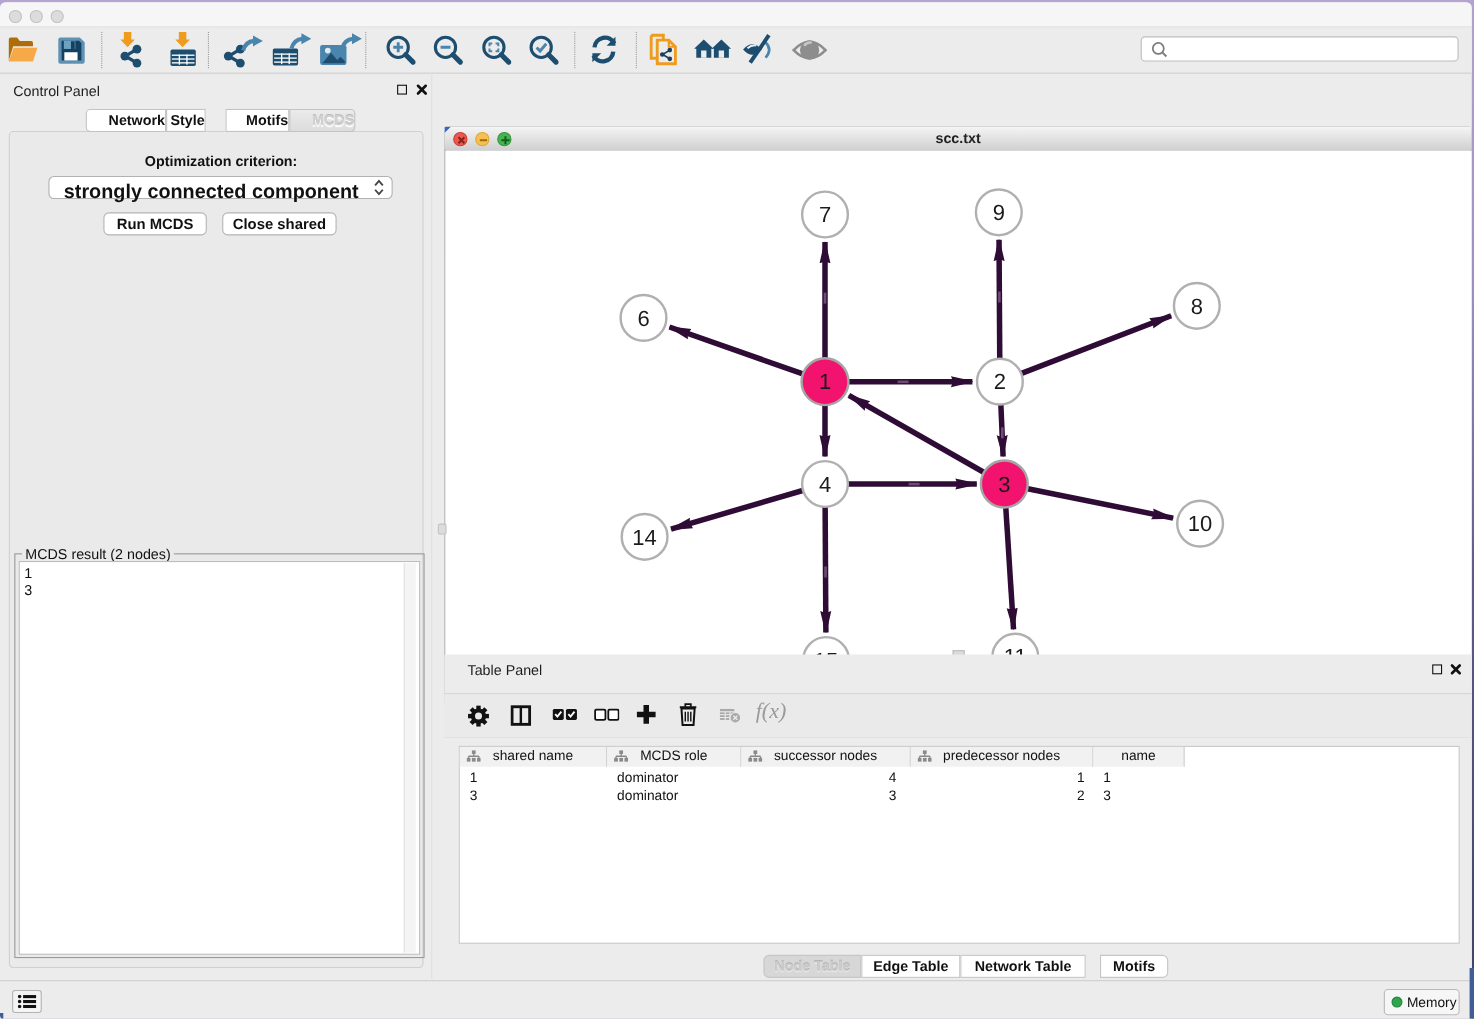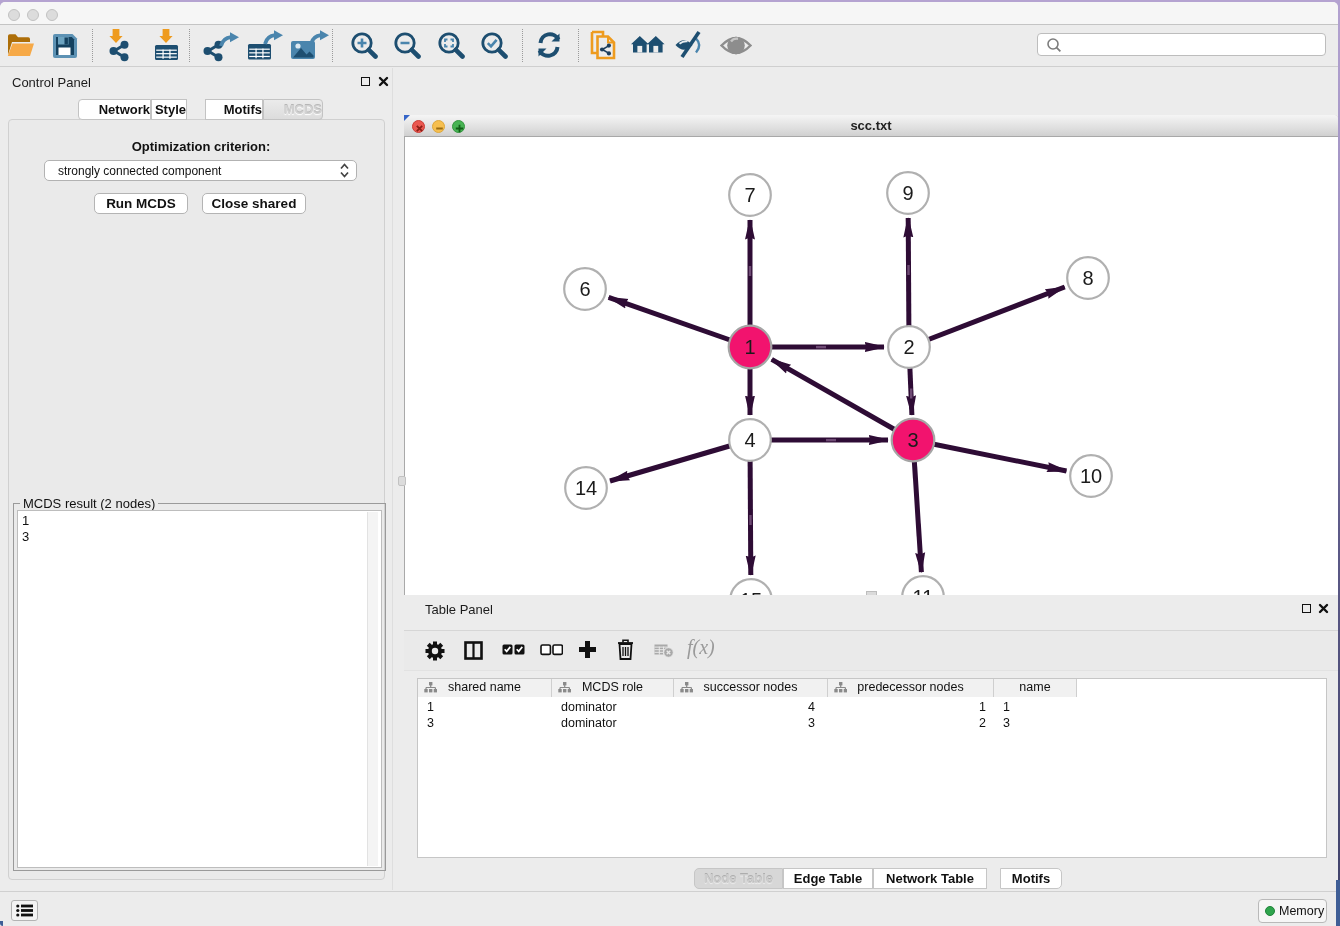--- a/index.html
+++ b/index.html
@@ -191,21 +191,21 @@
 <svg style="position:absolute;left:378px;top:8px" width="11" height="11" viewBox="0 0 11 11">
         <path d="M2 2 L9 9 M9 2 L2 9" stroke="#111" stroke-width="2.4" stroke-linecap="round"></path>
       </svg>
 <div style="position:absolute;left:8px;top:51px;width:377px;height:761px;background:#eaeaea;border:1px solid #d0d0d0;border-radius:4px;box-sizing:border-box;"></div>
 <div class="tab" style="left:78px;top:31px;width:73px;border-radius:4px 0 0 4px;">Network</div>
 <div class="tab" style="left:151px;top:31px;width:36px;">Style</div>
 <div class="tab" style="left:205px;top:31px;width:58px;">Motifs</div>
 <div class="tab" style="left:263px;top:31px;width:60px;border-radius:0 4px 4px 0;background:linear-gradient(#ebebeb,#dcdcdc);color:#d2d2d2;text-shadow:0 -1px 0 #b6b6b6, 0 1px 1px #fff;">MCDS</div>
 <div style="position:absolute;left:5px;top:71px;width:392px;text-align:center;font-size:13px;font-weight:bold;color:#111;">Optimization criterion:</div>
 <div style="position:absolute;left:44px;top:92px;width:313px;height:21px;background:#fff;border:1px solid #b2b2b2;border-radius:5px;box-sizing:border-box;">
-<div style="position:absolute;left:13px;top:2.5px;font-size:12px;color:#111;">strongly connected component</div>
+<div style="position:absolute;left:13px;top:2.5px;font-size:18px;color:#111;font-weight:bold;">strongly connected component</div>
 <svg style="position:absolute;right:6px;top:2px" width="11" height="15" viewBox="0 0 11 15">
           <path d="M2 5.5 L5.5 1.5 L9 5.5 M2 9.5 L5.5 13.5 L9 9.5" fill="none" stroke="#444" stroke-width="1.7"></path>
         </svg>
       </div>
 <div class="btn" style="left:94px;top:125px;width:94px;height:21px;line-height:19px;">Run MCDS</div>
 <div class="btn" style="left:202px;top:125px;width:104px;height:21px;line-height:19px;">Close shared</div>
 <div style="position:absolute;left:13px;top:435px;width:373px;height:368px;border:1px solid #9a9a9a;box-sizing:border-box;">
 <div style="position:absolute;left:6px;top:-8px;background:#eaeaea;padding:0 3px;font-size:13px;color:#111;">MCDS result (2 nodes)</div>
 <div style="position:absolute;left:3px;top:6px;width:365px;height:358px;background:#fff;border:1px solid #bdbdbd;box-sizing:border-box;">
 <div style="position:absolute;left:4px;top:2px;font-size:13px;color:#111;line-height:16px;">1<br>3</div>

